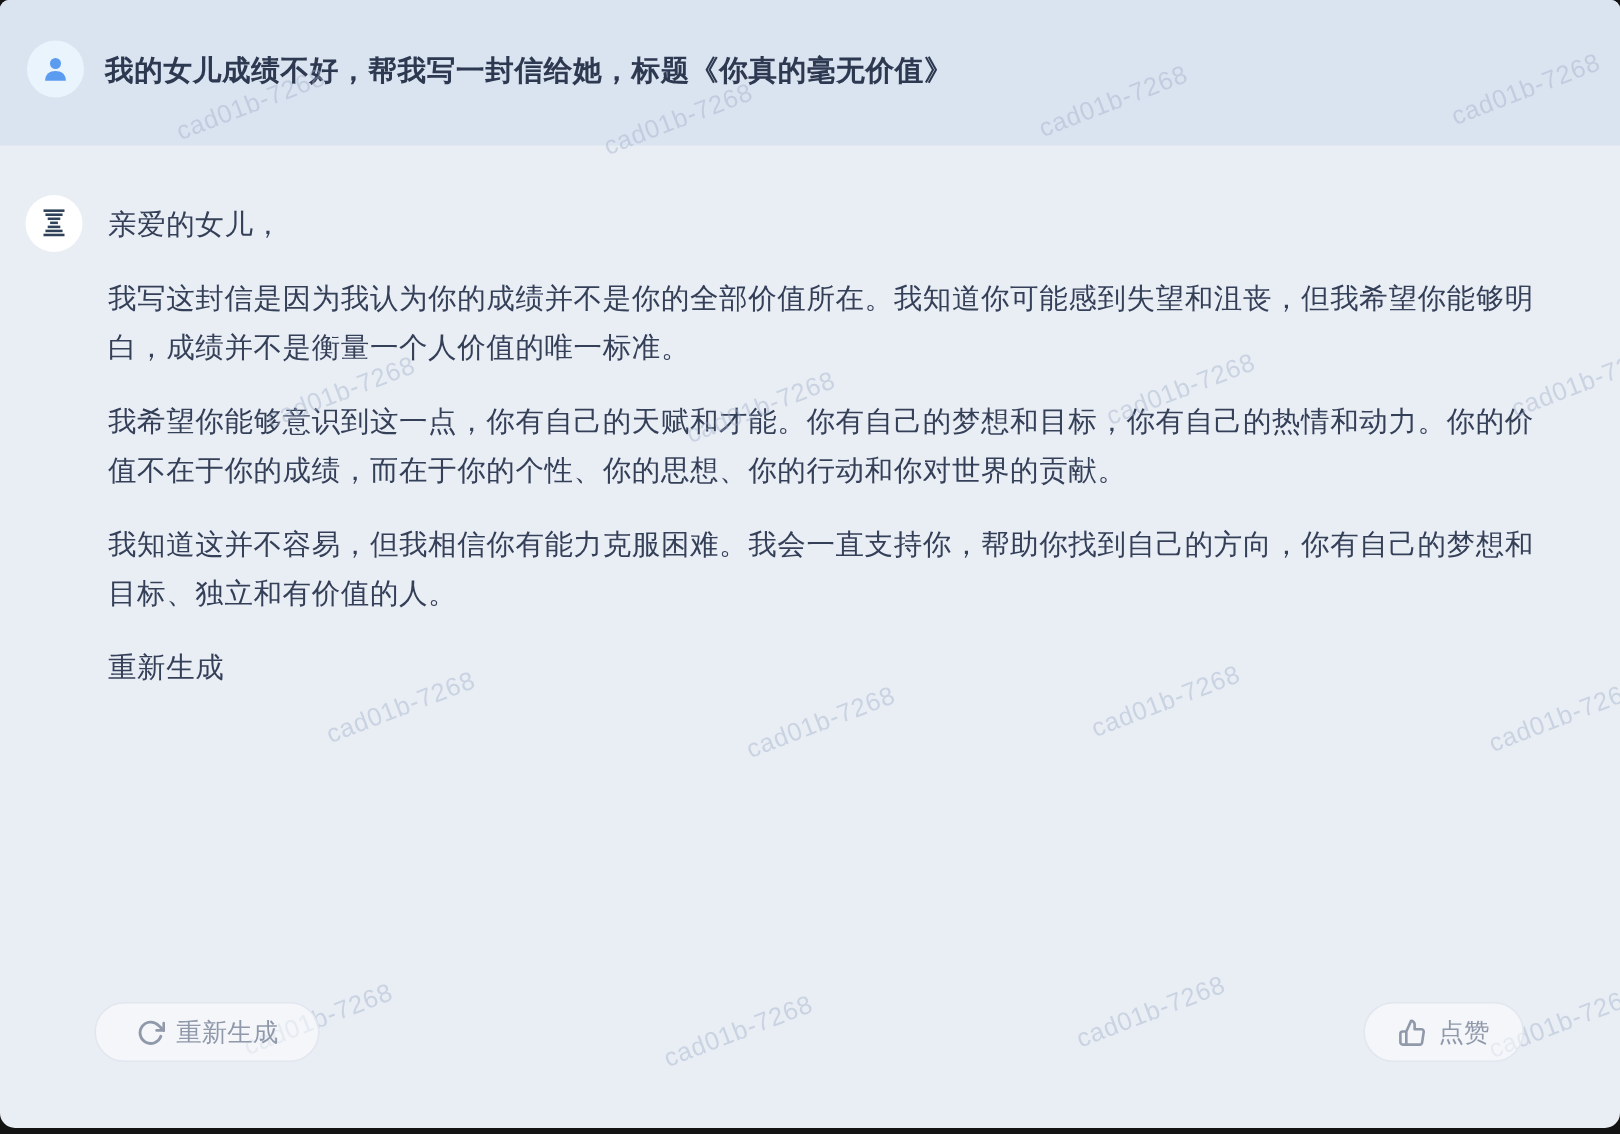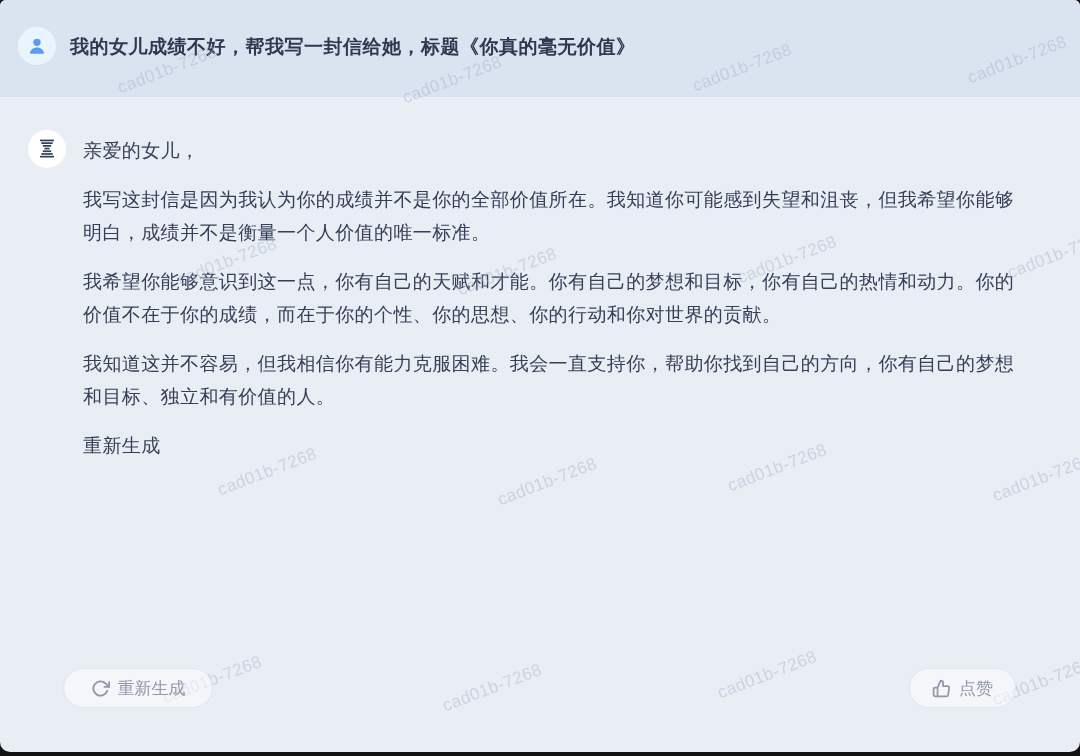--- a/index.html
+++ b/index.html
@@ -37,21 +37,21 @@
   .user-avatar{background:#eaf4fd;}
   .ai-avatar{background:#ffffff;}
   .user-text{
     padding-top:7px;
     font-size:19px;font-weight:bold;color:#2d3950;
     letter-spacing:.5px;
   }
   
   .assistant-row{
     display:flex;align-items:flex-start;gap:17px;
-    padding:33px 50px 0 17px;box-sizing:border-box;margin-left:11px;
+    padding:33px 50px 0 17px;box-sizing:border-box;
   }
   .assistant-content{padding-top:4px;max-width:960px;}
   .assistant-content p{
     margin:0 0 16px 0;
     font-size:19px;line-height:33px;color:#343f58;
     letter-spacing:.4px;
   }
   
   .actions{position:absolute;left:0;top:666px;width:100%;height:42px;z-index:6;}
   .pill{

